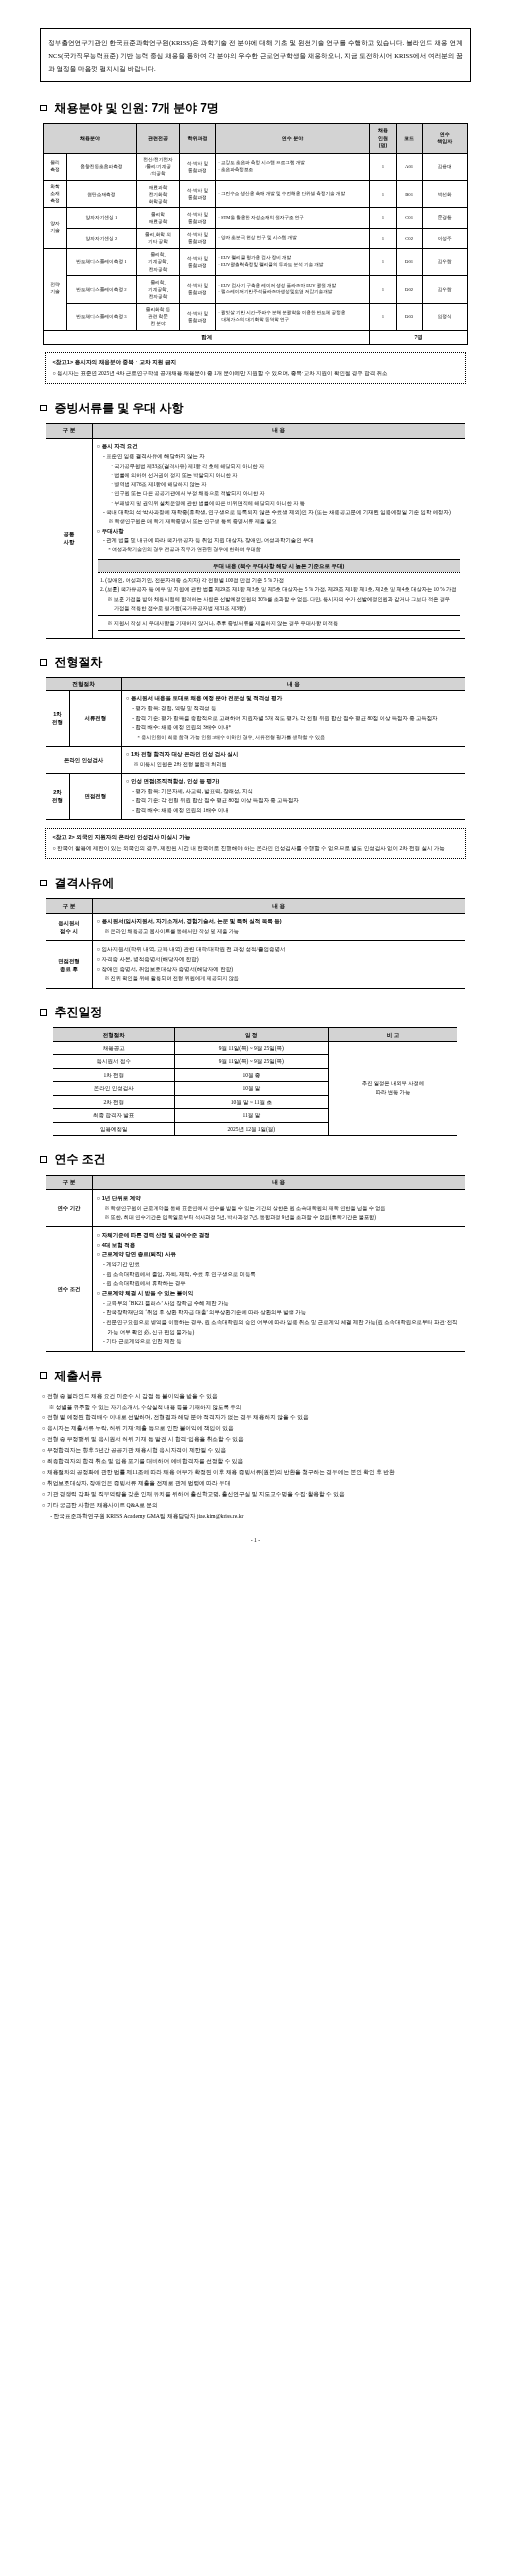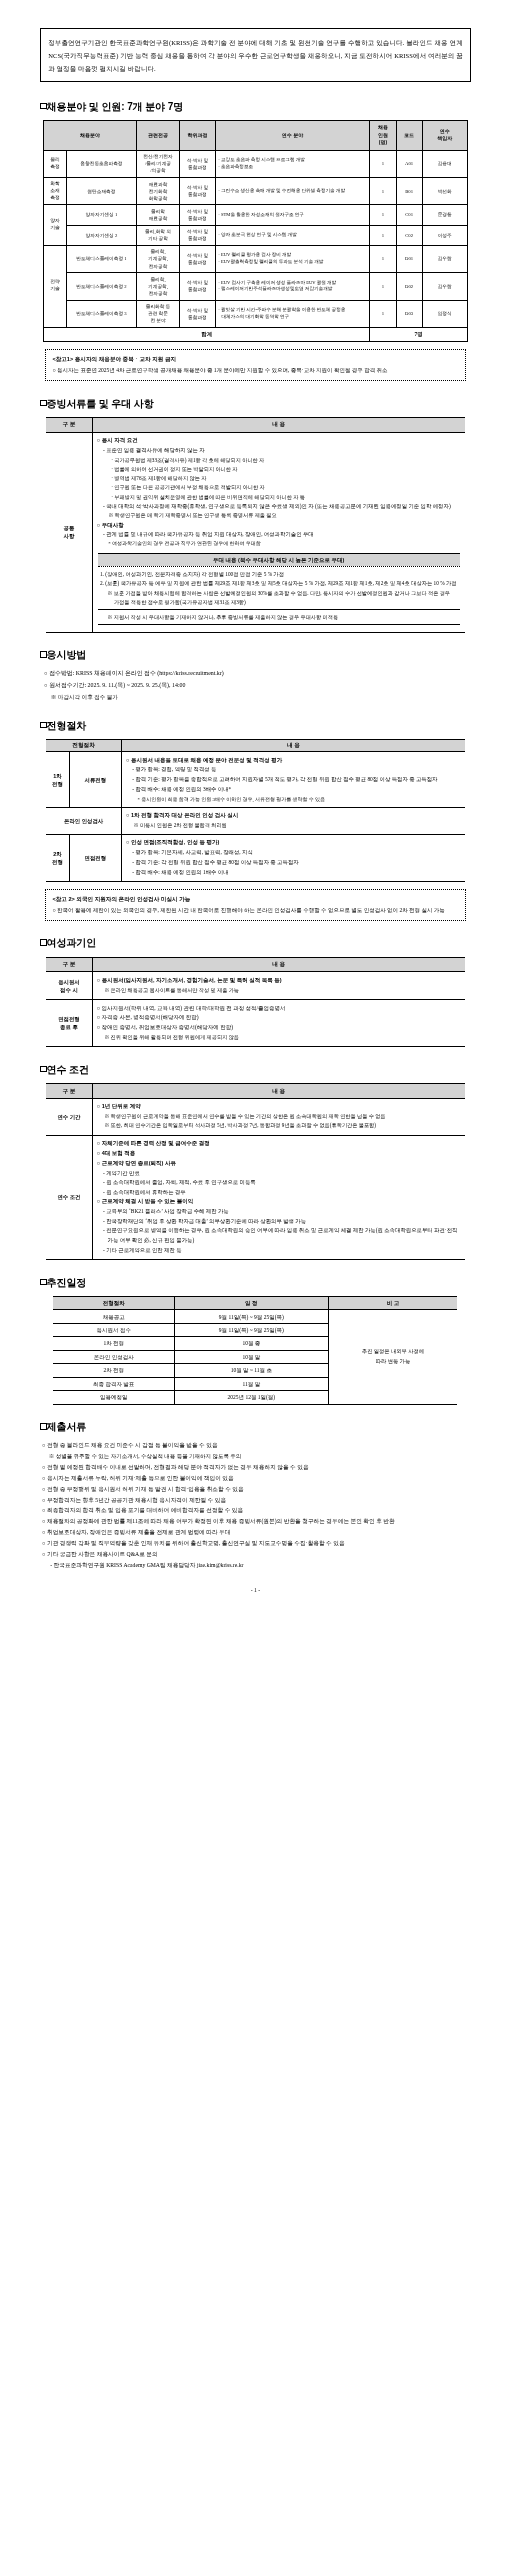--- a/index.html
+++ b/index.html
@@ -31,27 +31,27 @@
     font-size: 6.5px;
     line-height: 2.02;
     text-align: justify;
     text-justify: inter-character;
     letter-spacing: 0.1px;
   }
 
   
   h2.sec {
     font-family: "Liberation Sans", "DejaVu Sans", sans-serif;
-    font-size: 10px;
+    font-size: 12px;
     font-weight: bold;
     margin: 0 0 6.2px 0;
     letter-spacing: -0.1px;
     display: flex;
     align-items: baseline;
-    gap: 0;
+    gap: 8px;
   }
   h2.sec .box-glyph {
     display: inline-block;
     width: 4.6px;
     height: 4.6px;
     border: 0.7px solid #000;
     flex: 0 0 auto;
     position: relative;
     top: -0.5px;
   }
@@ -376,31 +376,20 @@
                   </td>
                 </tr>
               </tbody>
             </table>
           </td>
         </tr>
       </tbody>
     </table>
   </div>
 
-  <div class="sec-wrap">
-    <h2 class="sec">
-      <span class="box-glyph"></span>
-      <span>응시방법</span>
-    </h2>
-    <div style="font-size:5.9px;line-height:2.0;margin-left:4.1px;">
-      <div class="e-o" style="text-indent:-6.7px;padding-left:6.7px;">○ <span>접수방법: KRISS 채용페이지 온라인 접수 (https://kriss.recruitment.kr)</span></div>
-      <div class="e-o" style="text-indent:-6.7px;padding-left:6.7px;">○ <span>원서접수기간: 2025. 9. 11.(목) ~ 2025. 9. 25.(목), 14:00</span></div>
-      <div style="text-indent:-6.7px;padding-left:13.4px;font-size:5.6px;">※ 마감시각 이후 접수 불가</div>
-    </div>
-  </div>
 
   <div class="sec-wrap">
     <h2 class="sec">
       <span class="box-glyph"></span>
       <span>전형절차</span>
     </h2>
     <table class="proc-table">
       <colgroup>
           <col style="width:5.5%">
           <col style="width:12.5%">
@@ -446,21 +435,21 @@
 
     <div class="note-box">
       <div class="note-title">&lt;참고 2&gt; 외국인 지원자의 온라인 인성검사 미실시 가능</div>
       <div class="o-item">○ <span>한국어 활용에 제한이 있는 외국인의 경우, 제한된 시간 내 한국어로 진행해야 하는 온라인 인성검사를 수행할 수 없으므로 별도 인성검사 없이 2차 전형 실시 가능</span></div>
     </div>
   </div>
 
   <div class="sec-wrap">
     <h2 class="sec">
       <span class="box-glyph"></span>
-      <span>여성과기인</span>
+      <span>결격사유에</span>
     </h2>
     <table class="ct">
       <colgroup>
           <col style="width:11%">
           <col style="width:89%">
         </colgroup>
       <thead>
         <tr>
           <th class="label">구 분</th>
           <th>내 용</th>
@@ -474,65 +463,20 @@
               <div class="l-star2">※ 온라인 채용공고 웹사이트를 통해서만 작성 및 제출 가능</div>
             </td>
           </tr>
           <tr>
             <td class="label">면접전형<br>종료 후</td>
             <td class="body">
               <div class="l-o normal">○ 입사지원서(학위 내역, 교육 내역) 관련 대학/대학원 전 과정 성적/졸업증명서</div>
               <div class="l-o normal">○ 자격증 사본, 병적증명서(해당자에 한함)</div>
               <div class="l-o normal">○ 장애인 증명서, 취업보호대상자 증명서(해당자에 한함)</div>
               <div class="l-star2">※ 진위 확인을 위해 활용되며 전형 위원에게 제공되지 않음</div>
-            </td>
-          </tr>
-        </tbody>
-    </table>
-  </div>
-
-  <div class="sec-wrap">
-    <h2 class="sec">
-      <span class="box-glyph"></span>
-      <span>연수 조건</span>
-    </h2>
-    <table class="ct">
-      <colgroup>
-          <col style="width:11%">
-          <col style="width:89%">
-        </colgroup>
-      <thead>
-        <tr>
-          <th class="label">구 분</th>
-          <th>내 용</th>
-        </tr>
-      </thead>
-      <tbody id="train-body">
-          <tr>
-            <td class="label">연수 기간</td>
-            <td class="body">
-              <div class="l-o">○ 1년 단위로 계약</div>
-              <div class="l-star2">※ 학생연구원이 근로계약을 통해 표준연에서 연수를 받을 수 있는 기간의 상한은 원 소속대학원의 재학 연한을 넘을 수 없음</div>
-              <div class="l-star2">※ 또한, 최대 연수기간은 입학일로부터 석사과정 5년, 박사과정 7년, 통합과정 9년을 초과할 수 없음(휴학기간은 불포함)</div>
-            </td>
-          </tr>
-          <tr>
-            <td class="label">연수 조건</td>
-            <td class="body">
-              <div class="l-o">○ 자체기준에 따른 경력 산정 및 급여수준 결정</div>
-              <div class="l-o">○ 4대 보험 적용</div>
-              <div class="l-o">○ 근로계약 당연 종료(퇴직) 사유</div>
-              <div class="l-dash">- 계약기간 만료</div>
-              <div class="l-dash">- 원 소속대학원에서 졸업, 자퇴, 제적, 수료 후 연구생으로 미등록</div>
-              <div class="l-dash">- 원 소속대학원에서 휴학하는 경우</div>
-              <div class="l-o">○ 근로계약 체결 시 받을 수 있는 불이익</div>
-              <div class="l-dash">- 교육부의 ‘BK21 플러스’ 사업 장학금 수혜 제한 가능</div>
-              <div class="l-dash">- 한국장학재단의 ‘취업 후 상환 학자금 대출’ 의무상환기준에 따라 상환의무 발생 가능</div>
-              <div class="l-dash">- 전문연구요원으로 병역을 이행하는 경우, 원 소속대학원의 승인 여부에 따라 임용 취소 및 근로계약 체결 제한 가능(원 소속대학원으로부터 파견·전직 가능 여부 확인 必, 신규 편입 불가능)</div>
-              <div class="l-dash">- 기타 근로계약으로 인한 제한 등</div>
             </td>
           </tr>
         </tbody>
     </table>
   </div>
 
   <div class="sec-wrap">
     <h2 class="sec">
       <span class="box-glyph"></span>
       <span>추진일정</span>
@@ -580,20 +524,65 @@
             <td class="sc1">임용예정일</td>
             <td class="sc2">2025년 12월 1일(월)</td>
           </tr>
         </tbody>
     </table>
   </div>
 
   <div class="sec-wrap">
     <h2 class="sec">
       <span class="box-glyph"></span>
+      <span>연수 조건</span>
+    </h2>
+    <table class="ct">
+      <colgroup>
+          <col style="width:11%">
+          <col style="width:89%">
+        </colgroup>
+      <thead>
+        <tr>
+          <th class="label">구 분</th>
+          <th>내 용</th>
+        </tr>
+      </thead>
+      <tbody id="train-body">
+          <tr>
+            <td class="label">연수 기간</td>
+            <td class="body">
+              <div class="l-o">○ 1년 단위로 계약</div>
+              <div class="l-star2">※ 학생연구원이 근로계약을 통해 표준연에서 연수를 받을 수 있는 기간의 상한은 원 소속대학원의 재학 연한을 넘을 수 없음</div>
+              <div class="l-star2">※ 또한, 최대 연수기간은 입학일로부터 석사과정 5년, 박사과정 7년, 통합과정 9년을 초과할 수 없음(휴학기간은 불포함)</div>
+            </td>
+          </tr>
+          <tr>
+            <td class="label">연수 조건</td>
+            <td class="body">
+              <div class="l-o">○ 자체기준에 따른 경력 산정 및 급여수준 결정</div>
+              <div class="l-o">○ 4대 보험 적용</div>
+              <div class="l-o">○ 근로계약 당연 종료(퇴직) 사유</div>
+              <div class="l-dash">- 계약기간 만료</div>
+              <div class="l-dash">- 원 소속대학원에서 졸업, 자퇴, 제적, 수료 후 연구생으로 미등록</div>
+              <div class="l-dash">- 원 소속대학원에서 휴학하는 경우</div>
+              <div class="l-o">○ 근로계약 체결 시 받을 수 있는 불이익</div>
+              <div class="l-dash">- 교육부의 ‘BK21 플러스’ 사업 장학금 수혜 제한 가능</div>
+              <div class="l-dash">- 한국장학재단의 ‘취업 후 상환 학자금 대출’ 의무상환기준에 따라 상환의무 발생 가능</div>
+              <div class="l-dash">- 전문연구요원으로 병역을 이행하는 경우, 원 소속대학원의 승인 여부에 따라 임용 취소 및 근로계약 체결 제한 가능(원 소속대학원으로부터 파견·전직 가능 여부 확인 必, 신규 편입 불가능)</div>
+              <div class="l-dash">- 기타 근로계약으로 인한 제한 등</div>
+            </td>
+          </tr>
+        </tbody>
+    </table>
+  </div>
+
+  <div class="sec-wrap">
+    <h2 class="sec">
+      <span class="box-glyph"></span>
       <span>제출서류</span>
     </h2>
     <div class="etc-list" id="etc-body">
         <div class="e-o">○ 전형 중 블라인드 채용 요건 미준수 시 감점 등 불이익을 받을 수 있음</div>
         <div class="e-x">※ 성별을 유추할 수 있는 자기소개서, 수상실적 내용 등을 기재하지 않도록 주의</div>
         <div class="e-o">○ 전형 별 예정된 합격배수 이내로 선발하며, 전형결과 해당 분야 적격자가 없는 경우 채용하지 않을 수 있음</div>
         <div class="e-o">○ 응시자는 제출서류 누락, 허위 기재·제출 등으로 인한 불이익에 책임이 있음</div>
         <div class="e-o">○ 전형 중 부정행위 및 응시원서 허위 기재 등 발견 시 합격·임용을 취소할 수 있음</div>
         <div class="e-o">○ 부정합격자는 향후 5년간 공공기관 채용시험 응시자격이 제한될 수 있음</div>
         <div class="e-o">○ 최종합격자의 합격 취소 및 임용 포기를 대비하여 예비합격자를 선정할 수 있음</div>

